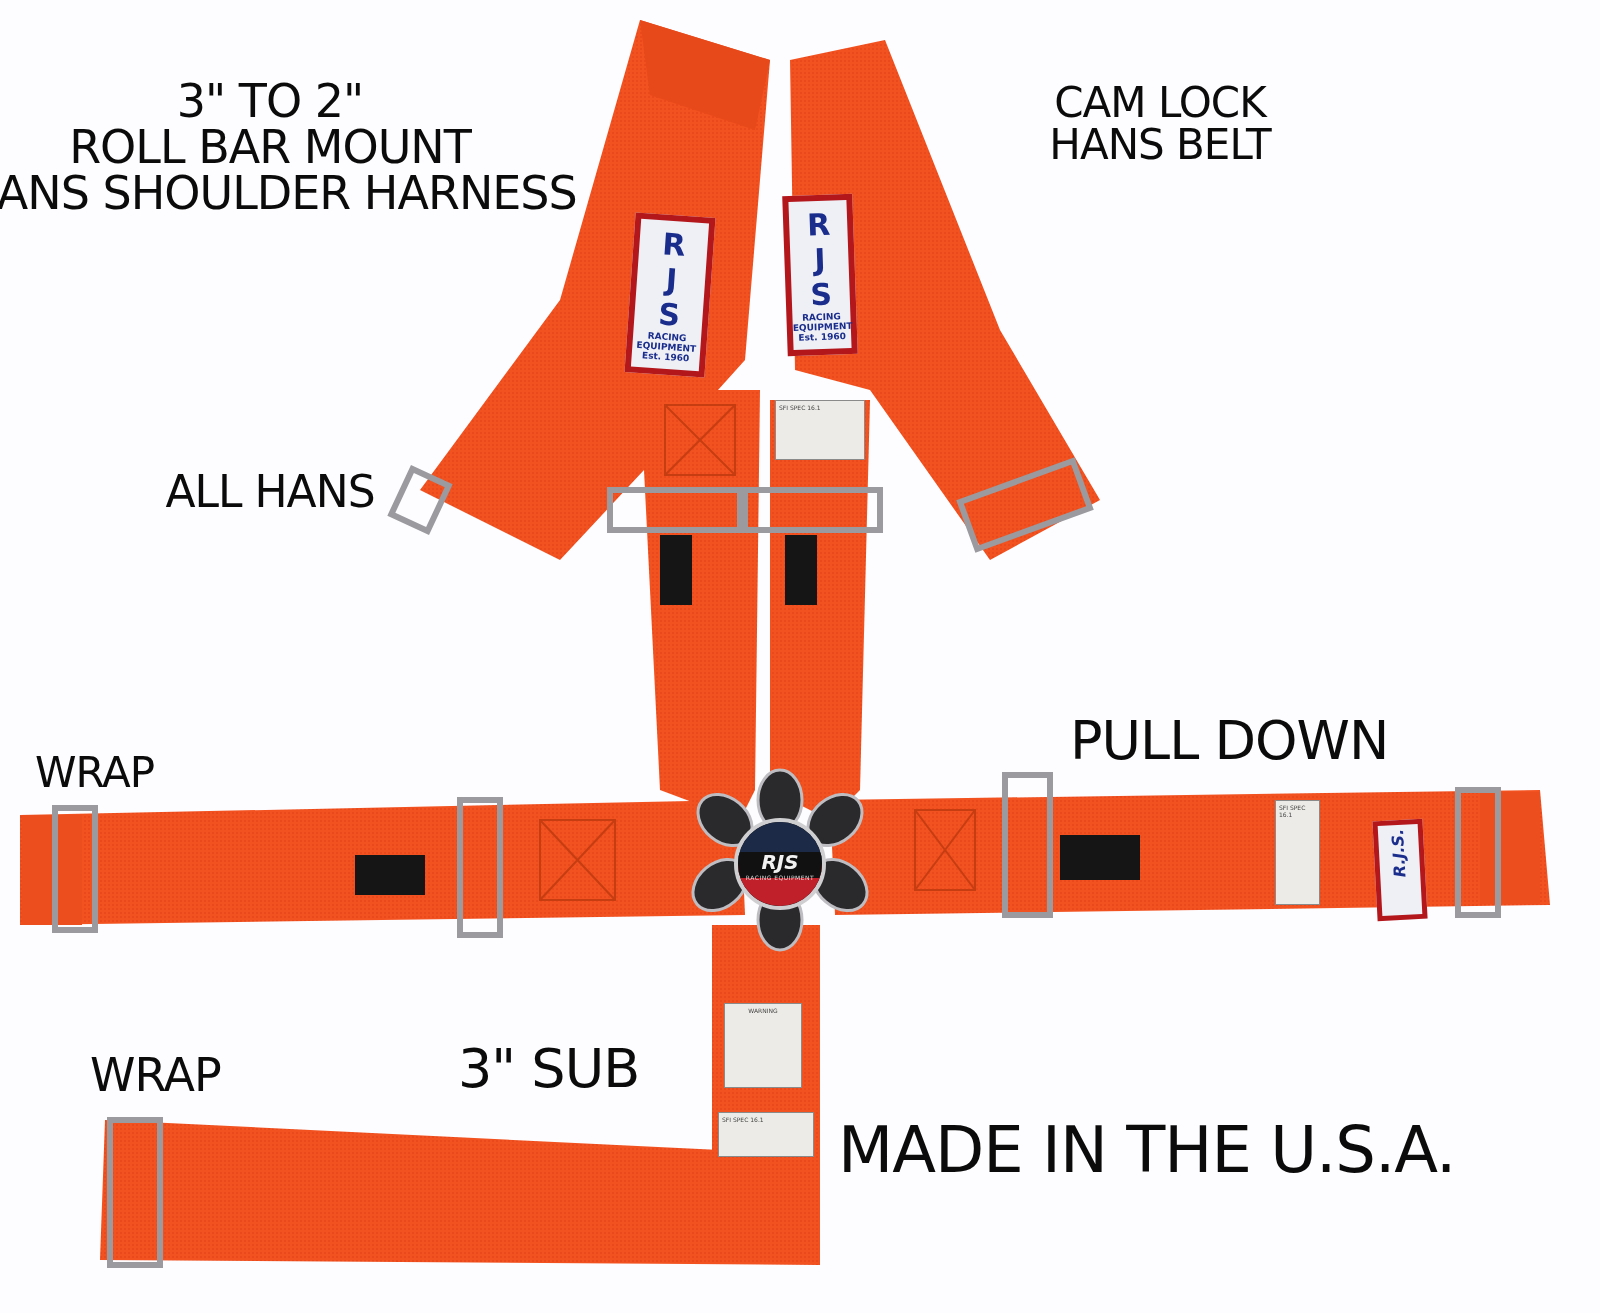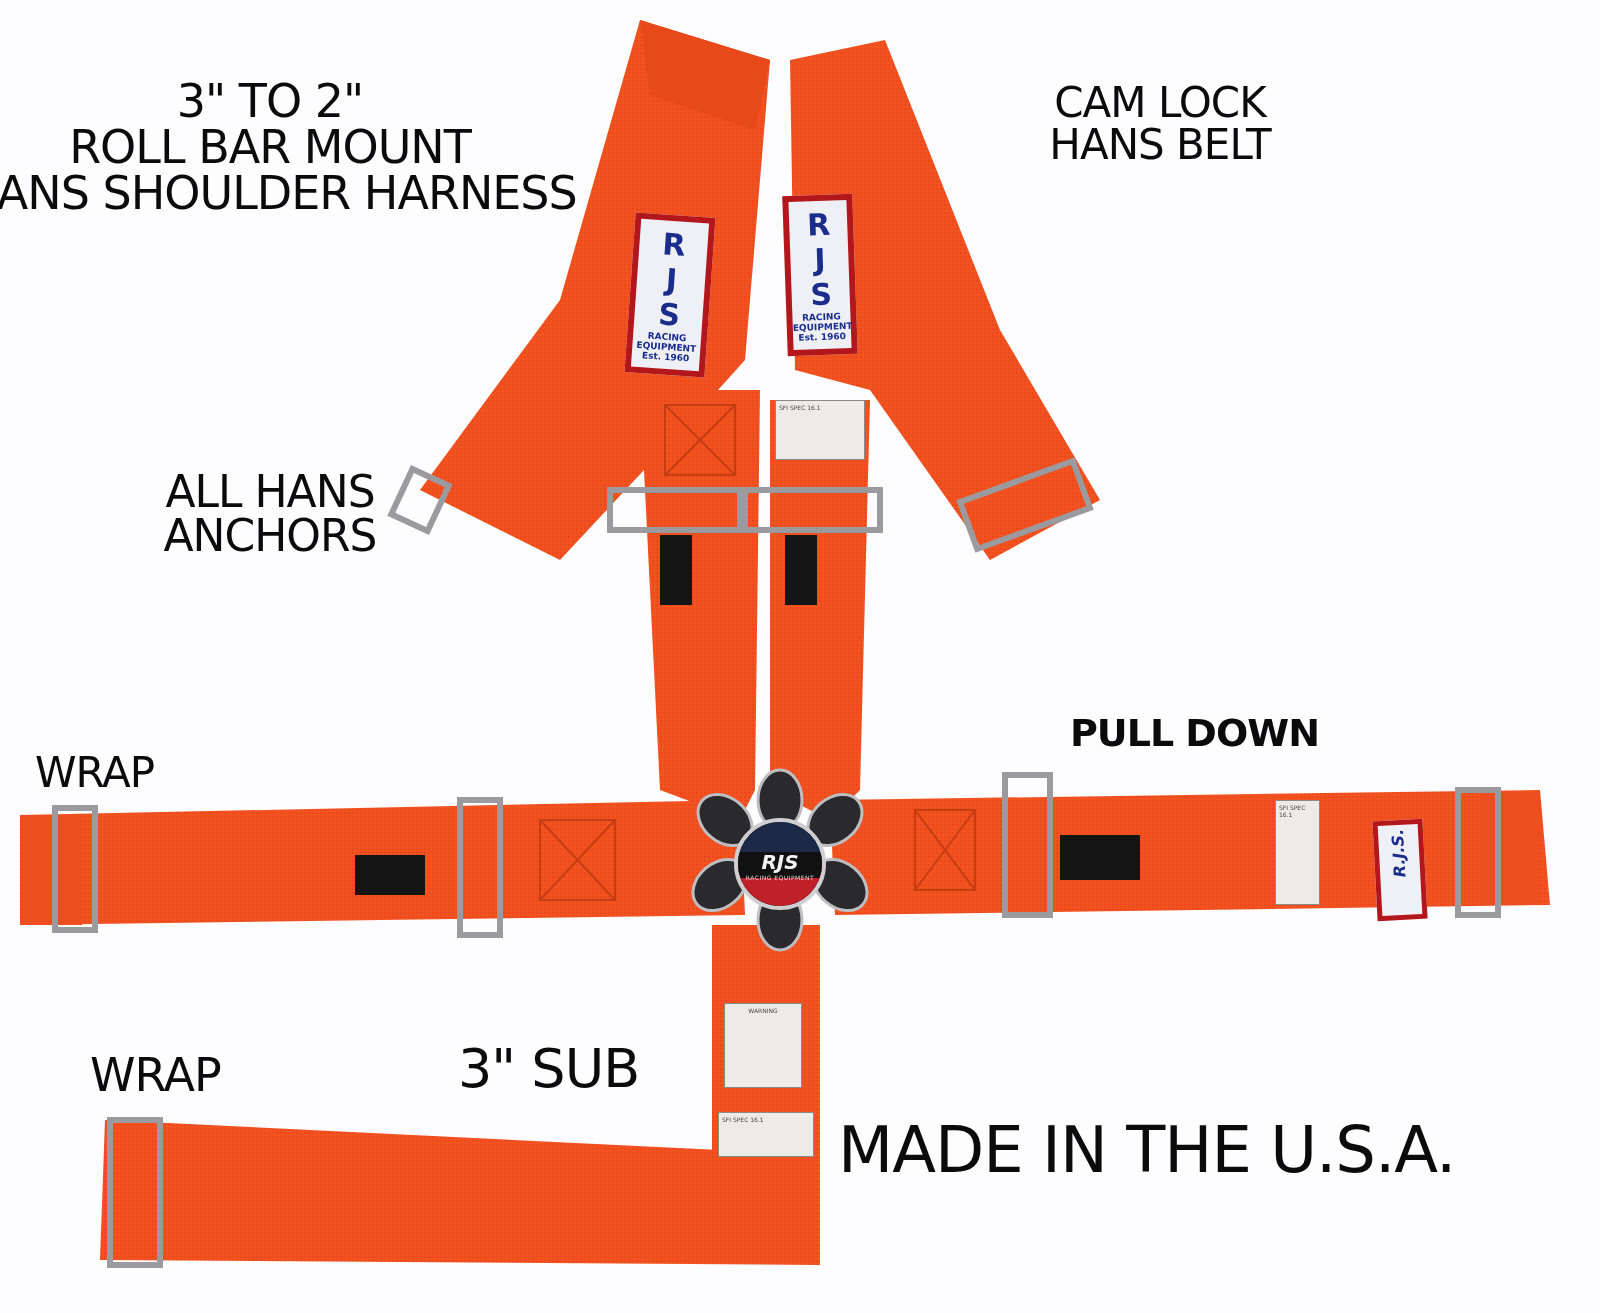--- a/index.html
+++ b/index.html
@@ -149,26 +149,25 @@
   <span class="line">3" TO 2"</span>
   <span class="line">ROLL BAR MOUNT</span>
   <span class="line">HANS SHOULDER HARNESS</span>
 </div>
 <div class="label" style="left:955px; top:82px; width:410px; font-size:42px;">
   <span class="line">CAM LOCK</span>
   <span class="line">HANS BELT</span>
 </div>
 <div class="label" style="left:150px; top:470px; width:240px; font-size:44px;">
   <span class="line">ALL HANS</span>
-  <span class="line">ANCHORS</span>
 </div>
 <div class="label" style="left:35px; top:752px; font-size:42px;">
   <span class="line">WRAP</span>
 </div>
-<div class="label" style="left:1070px; top:714px; font-size:38px;font-weight:bold;">
+<div class="label" style="left:1070px; top:714px; font-size:54px;">
   <span class="line">PULL DOWN</span>
 </div>
 <div class="label" style="left:90px; top:1052px; font-size:46px;">
   <span class="line">WRAP</span>
 </div>
 <div class="label" style="left:458px; top:1042px; font-size:54px;">
   <span class="line">3" SUB</span>
 </div>
 <div class="label" style="left:838px; top:1118px; font-size:64px;text-align:right;">
   <span class="line">MADE IN THE U.S.A.</span>

